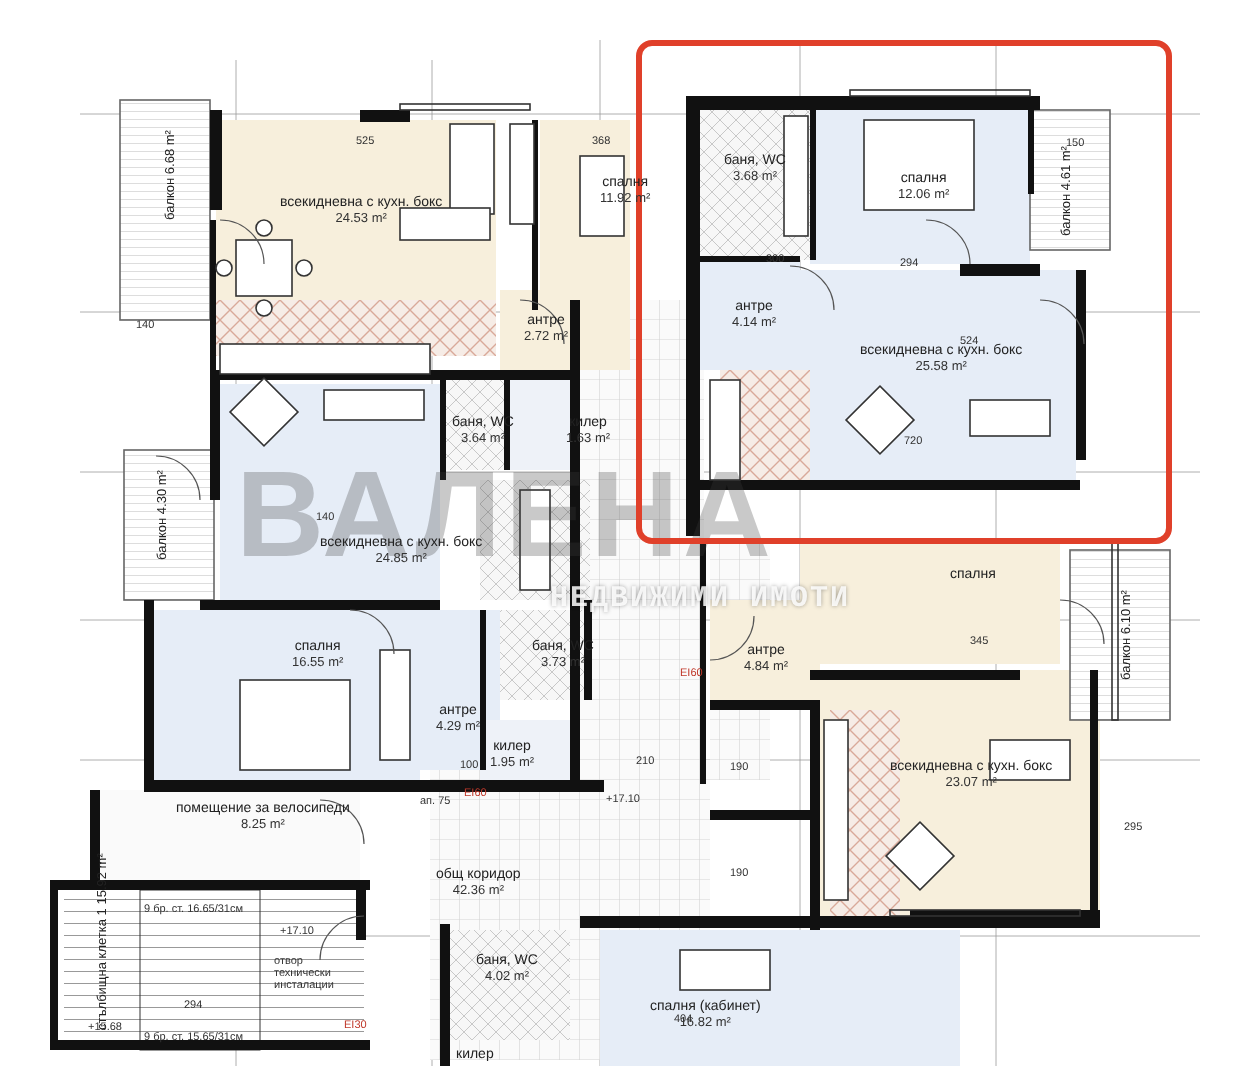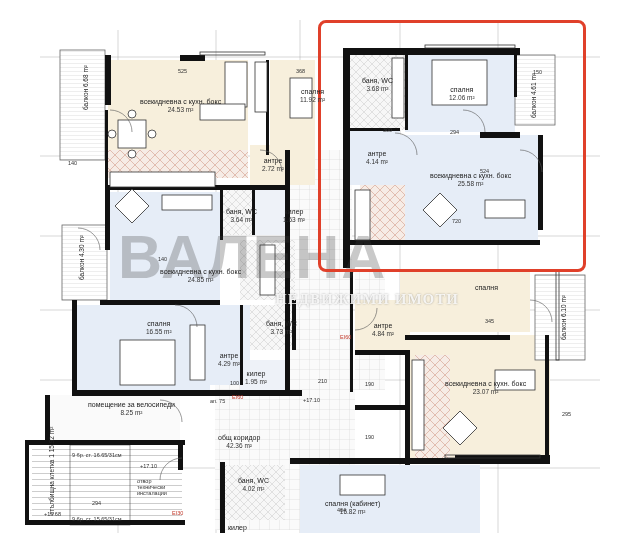--- a/index.html
+++ b/index.html
@@ -4,21 +4,21 @@
 <style>
   html, body { margin:0; padding:0; background:#ffffff; }
   body { width:622px; height:533px; position:relative; overflow:hidden; font-family:"Liberation Sans", sans-serif; }
   #plan { position:absolute; left:0; top:0; width:622px; height:533px; }
   .lbl { position:absolute; font-size:7px; color:#222; text-align:center; line-height:8px; white-space:nowrap; }
   .lbl .area { display:block; font-size:6.5px; color:#333; }
   .vlbl { position:absolute; font-size:6.5px; color:#222; transform:rotate(-90deg); transform-origin:left top; white-space:nowrap; }
   .dim { position:absolute; font-size:5.5px; color:#333; white-space:nowrap; }
   .red { color:#c0392b; }
   .wm1 { position:absolute; left:118px; top:222px; font-size:61px; font-weight:bold; color:rgba(60,60,60,0.28); letter-spacing:2px; font-family:"Liberation Sans", sans-serif; }
-  .wm2 { position:absolute; left:275px; top:291px; font-size:15px; font-weight:bold; color:rgba(255,255,255,0.85); letter-spacing:1px; text-shadow:0 0 2px rgba(0,0,0,0.35); font-family:Liberation Serif, serif; }
+  .wm2 { position:absolute; left:275px; top:291px; font-size:15px; font-weight:bold; color:rgba(255,255,255,0.85); letter-spacing:1px; text-shadow:0 0 2px rgba(0,0,0,0.35); font-family:Liberation Mono, monospace; }
   .hl { position:absolute; left:318px; top:20px; width:268px; height:252px; border:3px solid #e0402a; border-radius:8px; box-sizing:border-box; }
 </style>
 </head>
 <body>
 
 <svg id="plan" viewBox="0 0 622 533" xmlns="http://www.w3.org/2000/svg">
   <defs>
     <pattern id="hatch" width="10" height="10" patternUnits="userSpaceOnUse">
       <rect width="10" height="10" fill="#f6ece6"></rect>
       <path d="M0 0 L10 10 M10 0 L0 10" stroke="#d9a999" stroke-width="0.7"></path>

